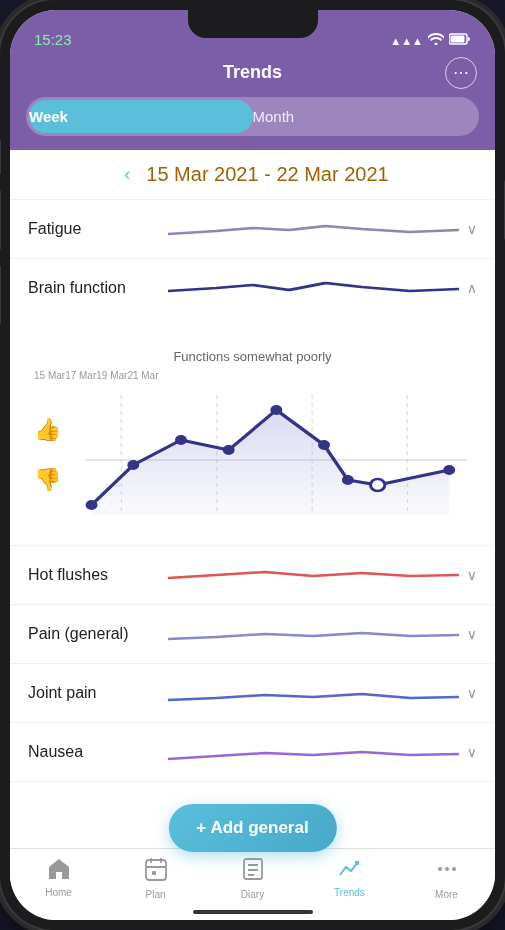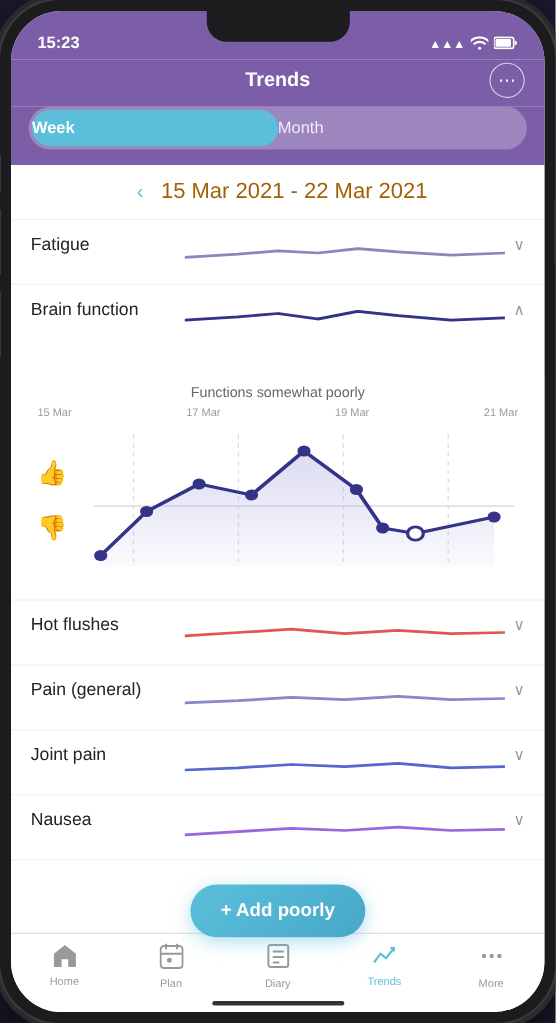--- a/index.html
+++ b/index.html
@@ -50,22 +50,22 @@
       height: 44px;
       display: flex;
       align-items: flex-end;
       justify-content: space-between;
       padding: 0 24px 6px;
       flex-shrink: 0;
       position: relative;
       z-index: 50;
     }
     .status-time {
-      color: #ffffff;
-      font-weight: 700;
+      color: #86efac;
+      font-weight: 400;
       font-size: 15px;
     }
     .status-icons {
       display: flex;
       align-items: center;
       gap: 5px;
       color: white;
       font-size: 12px;
     }
     
@@ -149,21 +149,21 @@
       padding: 4px 8px;
     }
     .date-range {
       color: #a16207;
       font-size: 20px;
       font-weight: 500;
     }
     
     .symptom-row {
       display: flex;
-      align-items: flex-start;
+      align-items: center;
       padding: 14px 18px;
       border-bottom: 1px solid #f0f0f0;
       cursor: pointer;
     }
     .symptom-label {
       font-size: 16px;
       font-weight: 500;
       color: #222;
       width: 140px;
       flex-shrink: 0;
@@ -191,21 +191,20 @@
       margin-top: 24px;
     }
     .chart-subtitle {
       text-align: center;
       color: #666;
       font-size: 13px;
       margin-bottom: 6px;
     }
     .chart-labels {
       display: flex;
-      justify-content: space-between;
       padding: 0 8px;
       margin-bottom: 4px;
     }
     .chart-label {
       font-size: 10px;
       color: #999;
     }
     .chart-area {
       position: relative;
       height: 140px;
@@ -476,21 +475,21 @@
             <polyline points="0,22 20,19 40,16 60,18 80,15 100,18 120,17" fill="none" stroke="#9966dd" stroke-width="2.5" stroke-linecap="round" stroke-linejoin="round"></polyline>
           </svg>
         </div>
         <span class="symptom-chevron">∨</span>
       </div>
 
       <div style="height: 60px;"></div>
 
     </div>
 
-    <button class="add-trends-btn">+ Add poorly</button>
+    <button class="add-trends-btn">+ Add general</button>
 
     <div class="bottom-nav">
       <div class="nav-item">
         <span class="nav-icon">
           <svg width="24" height="22" viewBox="0 0 24 22" fill="#999">
             <path d="M12 2L2 10v12h7v-7h6v7h7V10L12 2z"></path>
           </svg>
         </span>
         <span class="nav-label">Home</span>
       </div>

